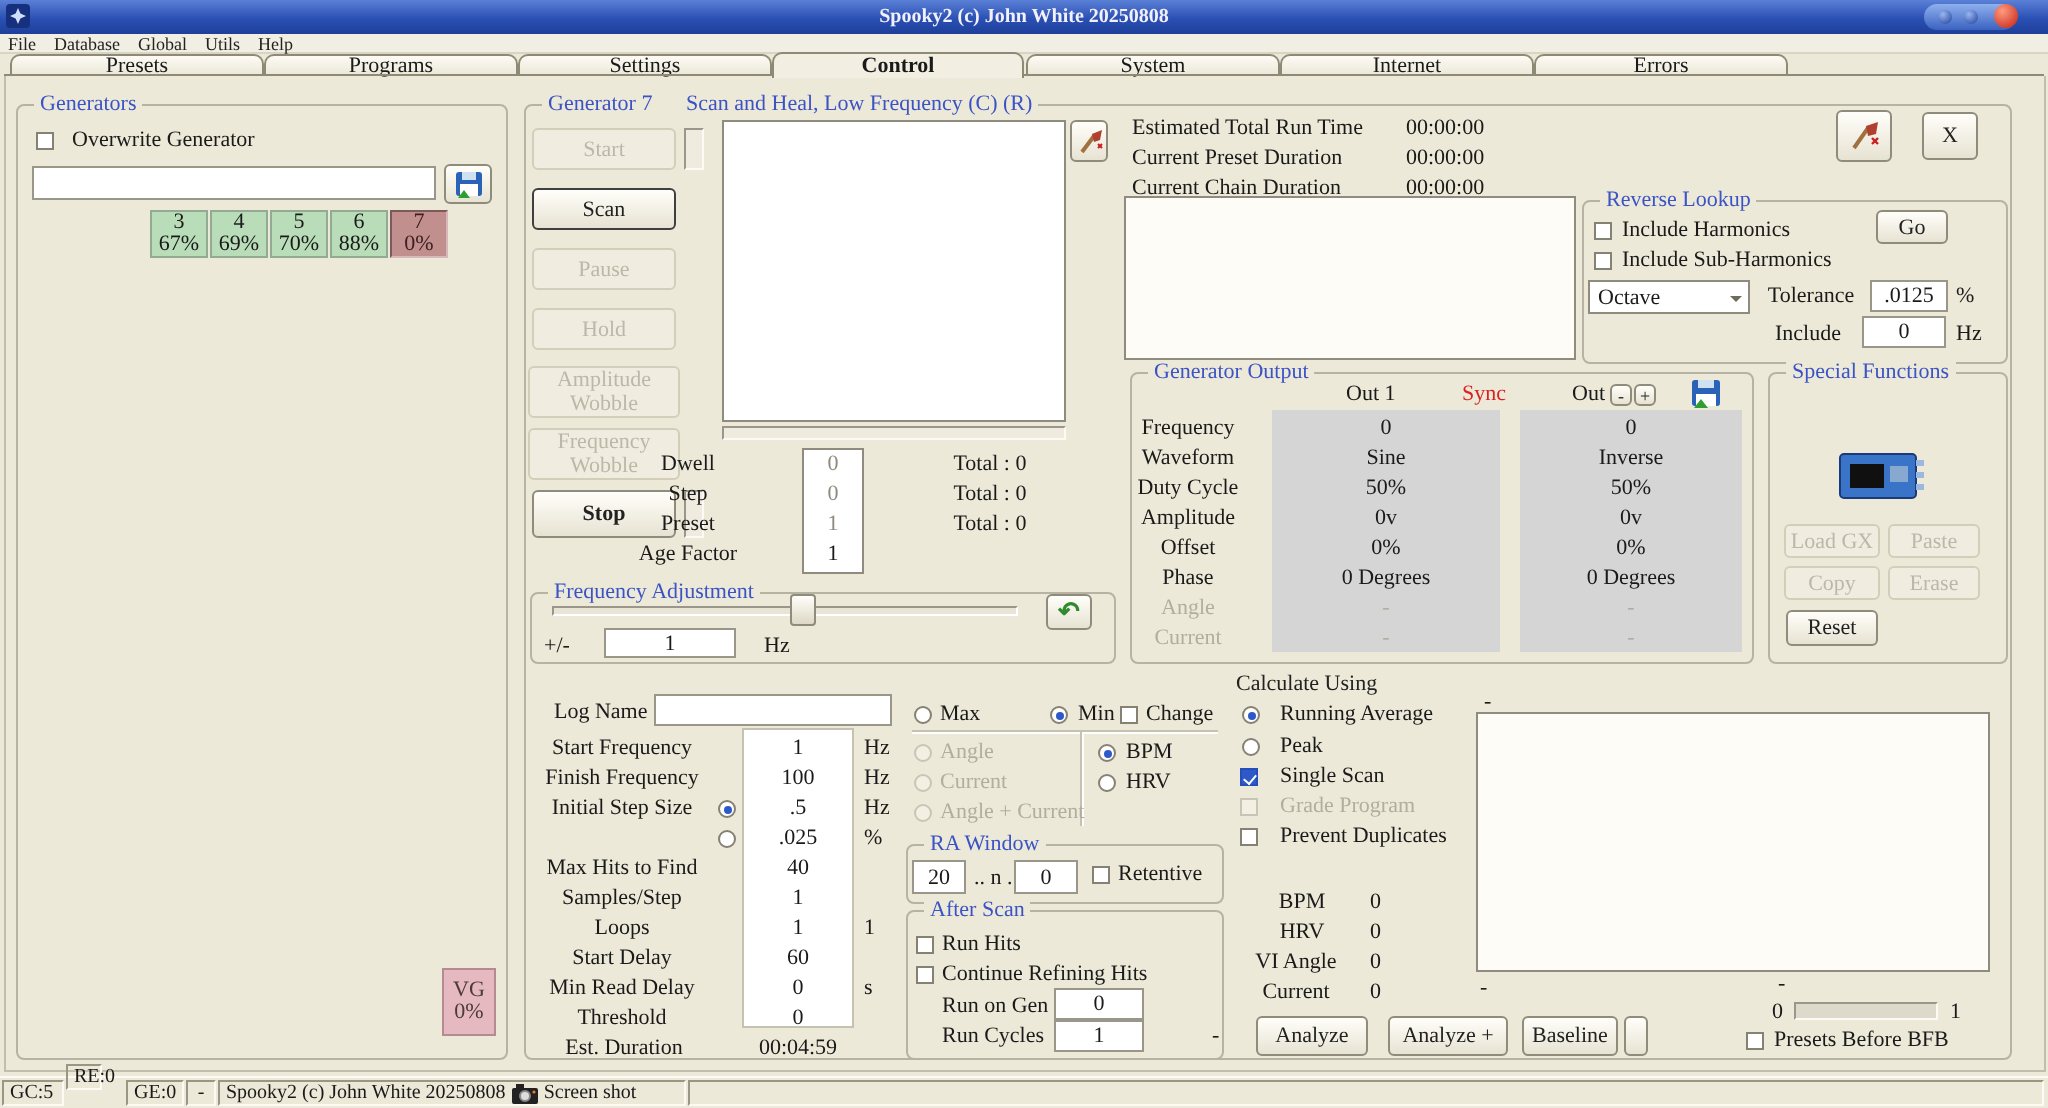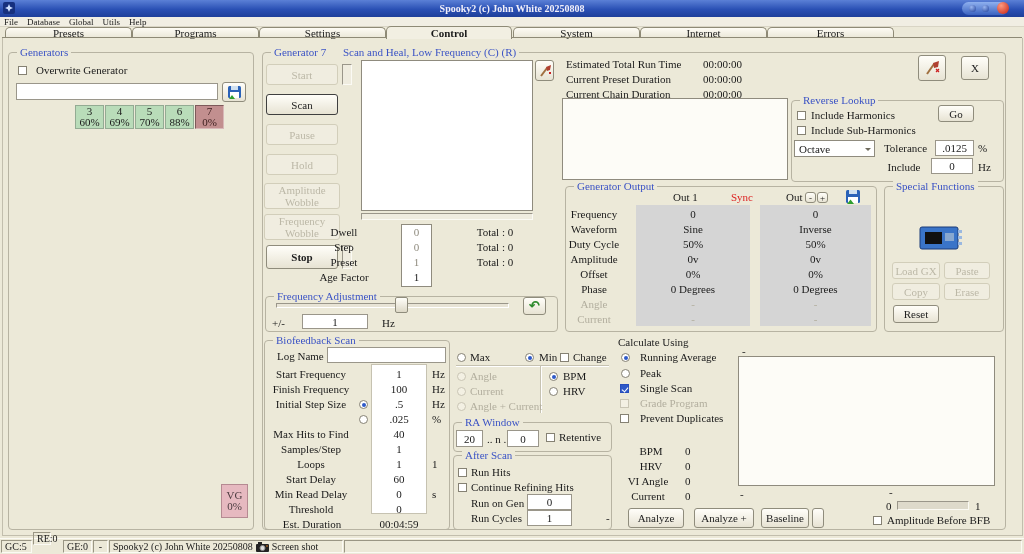--- a/index.html
+++ b/index.html
@@ -110,21 +110,21 @@
   <div class="btn" style="left:222px;top:82px;width:24px;height:20px">
     <svg width="15" height="15">
       <rect x="1" y="1" width="13" height="12" rx="1.5" fill="#2a62b8"></rect>
       <rect x="4" y="1" width="7" height="4" fill="#cfe0f0"></rect>
       <rect x="3" y="7" width="9" height="6" fill="#ffffff"></rect>
       <path d="M2 14 L8 14 L5 10 Z" fill="#2f9e2f"></path>
     </svg>
   </div>
   <div class="tile" style="left:75px;top:105px">
       <span>3</span>
-      <span>60%</span>
+      <span>67%</span>
     </div>
   <div class="tile" style="left:105px;top:105px">
       <span>4</span>
       <span>69%</span>
     </div>
   <div class="tile" style="left:135px;top:105px">
       <span>5</span>
       <span>70%</span>
     </div>
   <div class="tile" style="left:165px;top:105px">
@@ -283,23 +283,20 @@
     <rect x="40" y="6" width="4" height="3" fill="#9ab8e0"></rect>
     <rect x="40" y="12" width="4" height="3" fill="#9ab8e0"></rect>
     <rect x="40" y="18" width="4" height="3" fill="#9ab8e0"></rect>
   </svg>
   <div class="btn dis" style="left:892px;top:262px;width:48px;height:17px">Load GX</div>
   <div class="btn dis" style="left:944px;top:262px;width:46px;height:17px">Paste</div>
   <div class="btn dis" style="left:892px;top:283px;width:48px;height:17px">Copy</div>
   <div class="btn dis" style="left:944px;top:283px;width:46px;height:17px">Erase</div>
   <div class="btn" style="left:893px;top:305px;width:46px;height:18px">Reset</div>
 
-  <div class="grp" style="left:264px;top:340px;width:186px;height:190px">
-    <span class="cap">Biofeedback Scan</span>
-  </div>
   <span class="lbl" style="left:277px;top:350px">Log Name</span>
   <input class="inp" style="left: 327px; top: 347px; width: 119px; height: 16px;" readonly="" value="">
   <div class="white" style="left:371px;top:364px;width:56px;height:150px;border-color:#c6c2b1"></div>
   <span class="lbl r" style="left:266px;top:368px;width:90px">Start Frequency</span>
   <span class="lbl c" style="left:371px;top:368px;width:56px">1</span>
   <span class="lbl" style="left:432px;top:368px">Hz</span>
   <span class="lbl r" style="left:266px;top:383px;width:90px">Finish Frequency</span>
   <span class="lbl c" style="left:371px;top:383px;width:56px">100</span>
   <span class="lbl" style="left:432px;top:383px">Hz</span>
   <span class="lbl r" style="left:266px;top:398px;width:90px">Initial Step Size</span>
@@ -394,21 +391,21 @@
   <div class="btn" style="left:628px;top:508px;width:56px;height:20px">Analyze</div>
   <div class="btn" style="left:694px;top:508px;width:60px;height:20px">Analyze +</div>
   <div class="btn" style="left:761px;top:508px;width:48px;height:20px">Baseline</div>
   <div class="btn" style="left:812px;top:508px;width:12px;height:20px"></div>
 
   <span class="lbl" style="left:889px;top:486px">-</span>
   <span class="lbl" style="left:886px;top:500px">0</span>
   <div class="sunk" style="left:897px;top:501px;width:72px;height:9px;background:#dedacb"></div>
   <span class="lbl" style="left:975px;top:500px">1</span>
   <span class="cb" style="left:873px;top:516px"></span>
-  <span class="lbl" style="left:887px;top:514px">Amplitude Before BFB</span>
+  <span class="lbl" style="left:887px;top:514px">Presets Before BFB</span>
 
   <div class="abs" style="left:0;top:538px;width:1024px;height:16px;background:#ece9d8;border-top:1px solid #fbfaf4"></div>
   <div class="sp" style="left:1px;top:540px;width:31px">GC:5</div>
   <div class="sp" style="left:33px;top:532px;width:18px">RE:0</div>
   <div class="sp" style="left:63px;top:540px;width:29px">GE:0</div>
   <div class="sp" style="left:93px;top:540px;width:15px;justify-content:center">-</div>
   <div class="sp" style="left:109px;top:540px;width:234px">
     <span>Spooky2 (c) John White 20250808</span>
     <svg style="margin:0 3px" width="13" height="10">
       <rect x="2" y="0" width="4" height="3" fill="#222"></rect>

